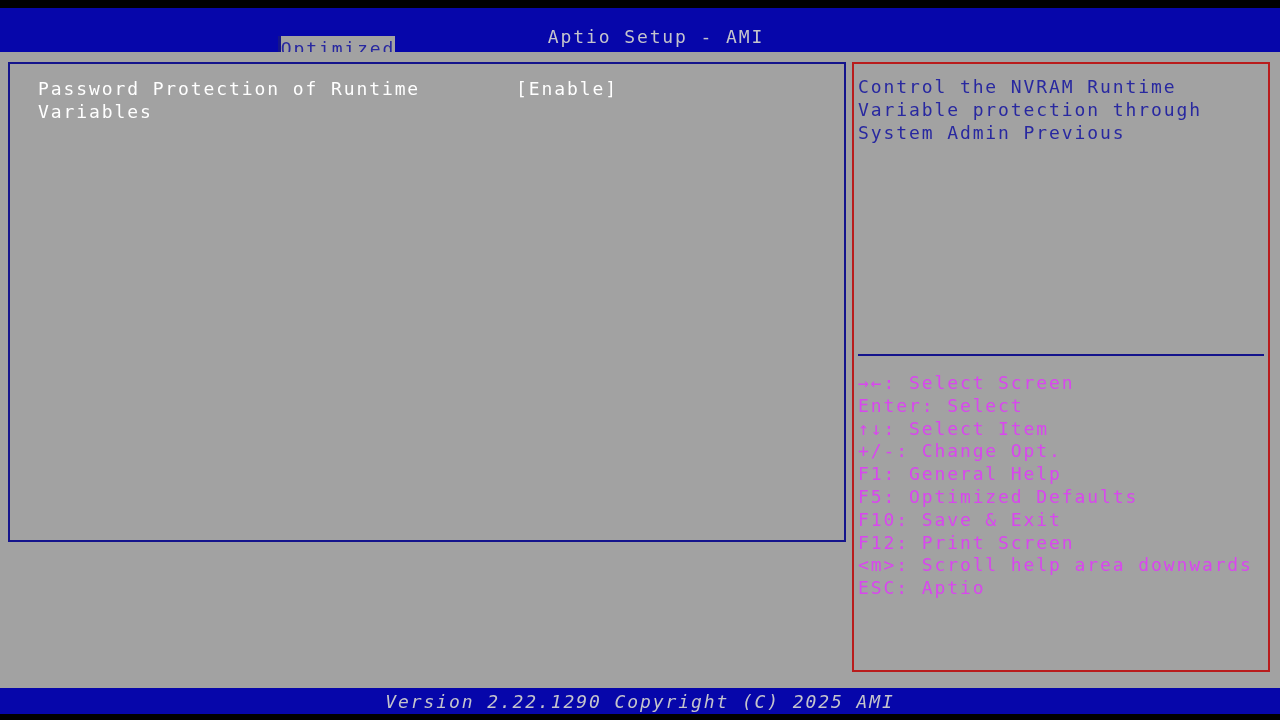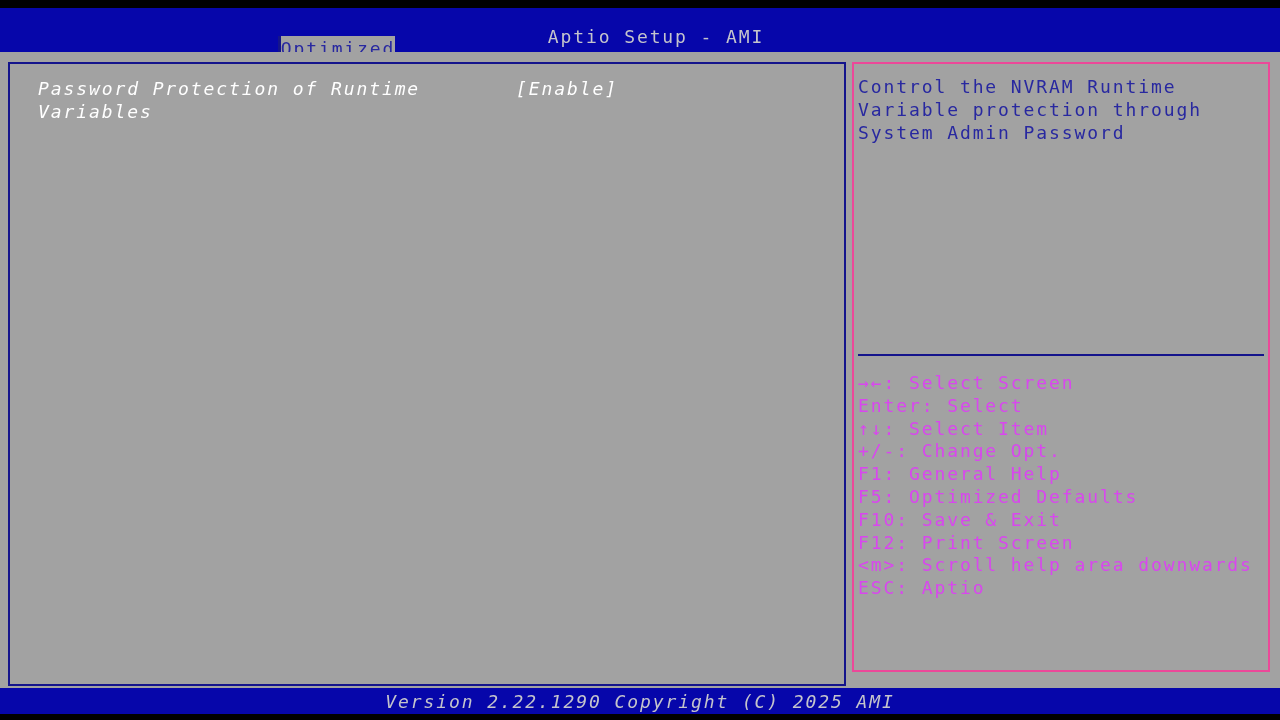--- a/index.html
+++ b/index.html
@@ -47,30 +47,29 @@
     position: absolute;
     top: 52px; left: 0;
     width: 1280px; height: 636px;
     background: #a2a2a2;
   }
 
   
   .main-panel {
     position: absolute;
     left: 8px; top: 62px;
-    width: 838px; height: 624px;
+    width: 838px; height: 480px;
     border: 2px solid #14148c;
     box-sizing: border-box;
-    font-style: italic;
   }
   .right-panel {
     position: absolute;
     left: 852px; top: 62px;
     width: 418px; height: 610px;
-    border: 2px solid #ec4899;
+    border: 2px solid #b91c1c;
     box-sizing: border-box;
   }
 
   
   .setting-row {
     position: absolute;
     left: 0; top: 14px;
     width: 100%;
   }
   .setting-label {
@@ -143,21 +142,21 @@
   <div class="setting-row">
     <div class="setting-label">Password Protection of Runtime Variables</div>
     <div class="setting-value">[Enable]</div>
   </div>
 </div>
 
 <div class="right-panel">
   <div class="help-desc">
     <div>Control the NVRAM Runtime</div>
     <div>Variable protection through</div>
-    <div>System Admin Password</div>
+    <div>System Admin Previous</div>
   </div>
   <div class="help-divider"></div>
   <div class="help-keys">
     <div class="help-key-line">→←: Select Screen</div>
     <div class="help-key-line">Enter: Select</div>
     <div class="help-key-line">↑↓: Select Item</div>
     <div class="help-key-line">+/-: Change Opt.</div>
     <div class="help-key-line">F1: General Help</div>
     <div class="help-key-line">F5: Optimized Defaults</div>
     <div class="help-key-line">F10: Save &amp; Exit</div>

